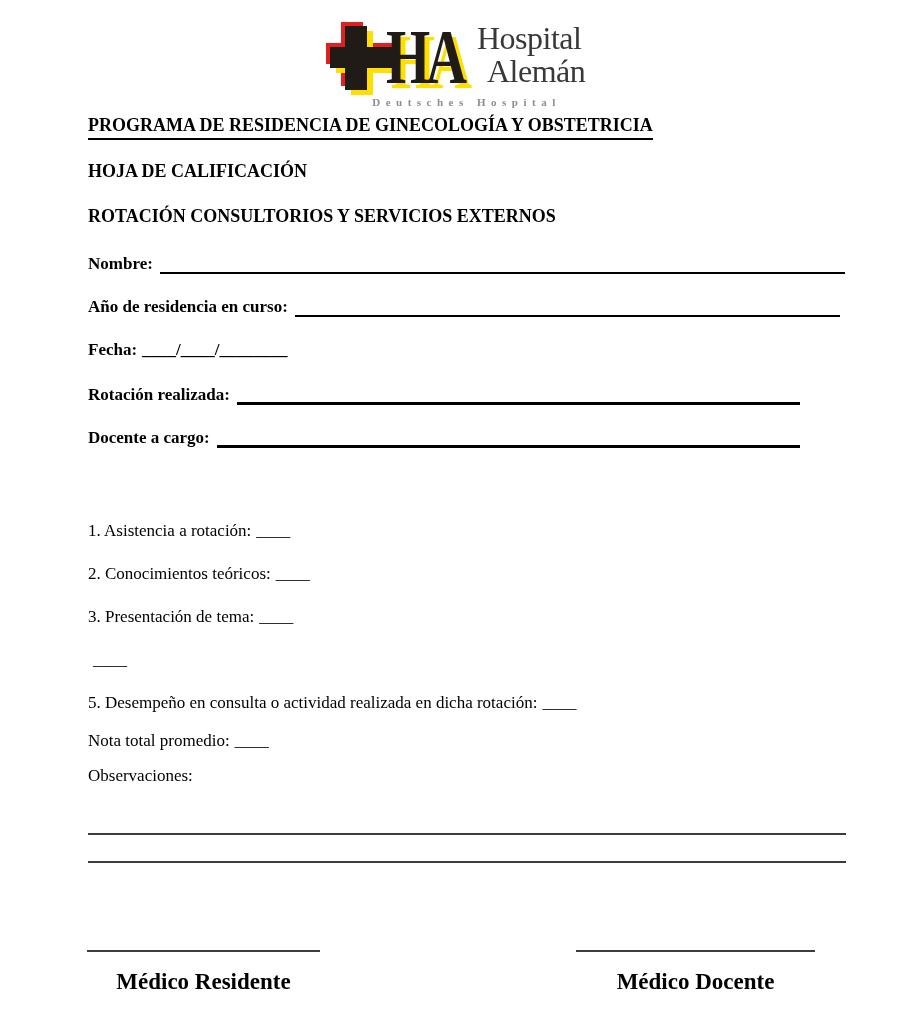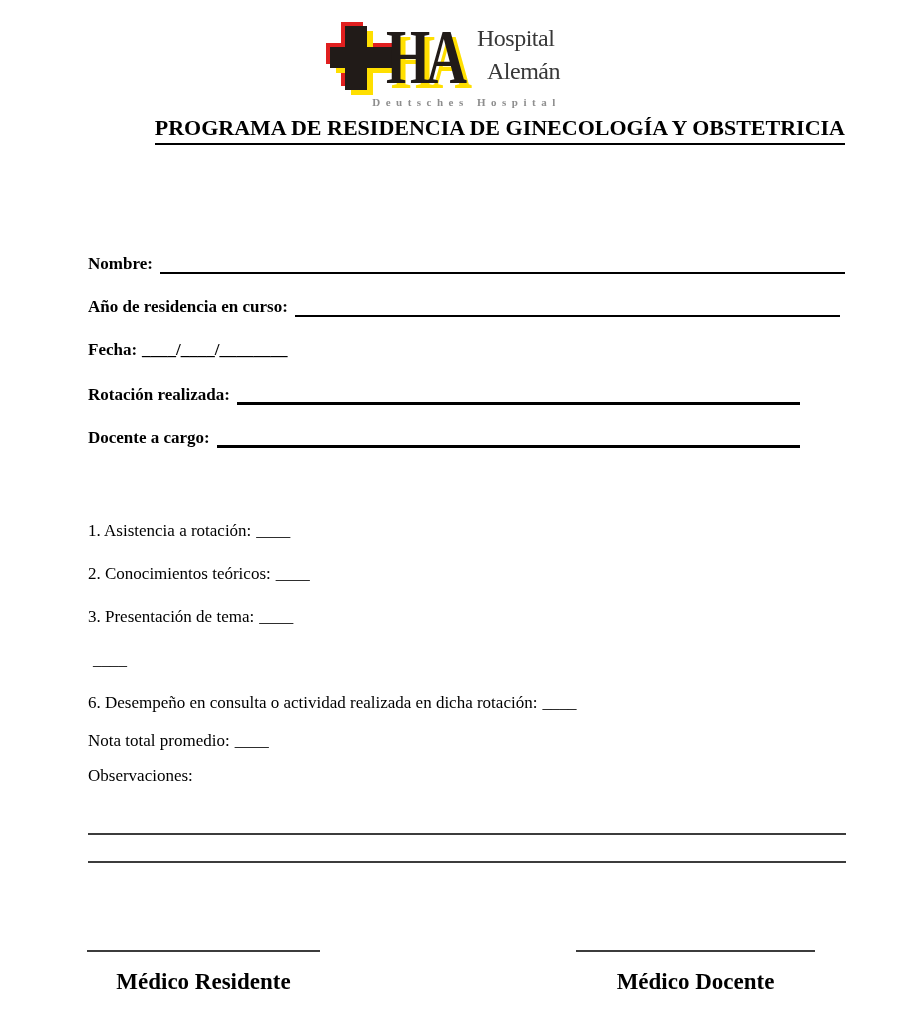--- a/index.html
+++ b/index.html
@@ -17,28 +17,28 @@
   .cross.yellow{transform:translate(6px,5px);z-index:1;}
   .cross.yellow .bar-h,.cross.yellow .bar-v{background:#ffdf00;}
   .cross.black{z-index:2;}
   .cross.black .bar-h,.cross.black .bar-v{background:#211b18;}
   .monogram{
     position:absolute;left:56px;top:-24px;z-index:3;
     font-size:79px;line-height:110px;font-weight:bold;color:#211b18;
     letter-spacing:-6px;transform:scaleX(.72);transform-origin:left top;
     text-shadow:7px 5px 0 #ffdf00;
   }
-  .logo-name{position:absolute;left:477px;top:22px;font-size:24px;line-height:33px;color:#383838;letter-spacing:-.5px;}
+  .logo-name{position:absolute;left:477px;top:22px;font-size:32px;line-height:33px;color:#383838;letter-spacing:-.5px;}
   .logo-name .l2{margin-left:10px;}
   .tagline{
     position:absolute;left:88px;top:96px;width:757px;text-align:center;
     font-size:11px;font-weight:600;letter-spacing:5.5px;color:#8e8e8e;
   }
   
-  .center-band{position:absolute;left:88px;width:757px;text-align:right;font-weight:bold;font-size:22px;}
+  .center-band{position:absolute;left:88px;width:757px;text-align:left;font-weight:bold;font-size:18px;}
   .h-program{top:115px;}
   .h-program span{display:inline-block;border-bottom:2.5px solid #000;padding-bottom:2px;}
   .h-hoja{top:161px;}
   .h-rotacion{top:206px;}
   
   .row{position:absolute;left:88px;display:flex;align-items:flex-end;font-size:17px;height:20px;}
   .row .lbl{white-space:nowrap;}
   .b{font-weight:bold;}
   .rule{flex:1 1 auto;height:19px;border-bottom:2px solid #000;margin-left:7px;}
   .rule.thick{border-bottom-width:3px;}
@@ -69,20 +69,22 @@
   </div>
   <div class="logo-name">
     <div>Hospital</div>
     <div class="l2">Alemán</div>
   </div>
   <div class="tagline">Deutsches Hospital</div>
 
   <div class="center-band h-program">
     <span>PROGRAMA DE RESIDENCIA DE GINECOLOGÍA Y OBSTETRICIA</span>
   </div>
+  <div class="center-band h-hoja">HOJA DE CALIFICACIÓN</div>
+  <div class="center-band h-rotacion">ROTACIÓN CONSULTORIOS Y SERVICIOS EXTERNOS</div>
 
   <div class="row" style="top:254px;width:757px">
     <span class="lbl b">Nombre:</span>
     <span class="rule"></span>
   </div>
 
   <div class="row" style="top:297px;width:752px">
     <span class="lbl b">Año de residencia en curso:</span>
     <span class="rule"></span>
   </div>
@@ -111,21 +113,21 @@
     <span class="blank">____</span>
   </div>
   <div class="row" style="top:607px">
     <span class="lbl">3. Presentación de tema:</span>
     <span class="blank">____</span>
   </div>
   <div class="row" style="top:650px">
     <span class="blank">____</span>
   </div>
   <div class="row" style="top:693px">
-    <span class="lbl">6. Desempeño en consulta o actividad realizada en dicha rotación:</span>
+    <span class="lbl">5. Desempeño en consulta o actividad realizada en dicha rotación:</span>
     <span class="blank">____</span>
   </div>
 
   <div class="row" style="top:731px">
     <span class="lbl">Nota total promedio:</span>
     <span class="blank">____</span>
   </div>
 
   <div class="row" style="top:766px">
     <span class="lbl">Observaciones:</span>

